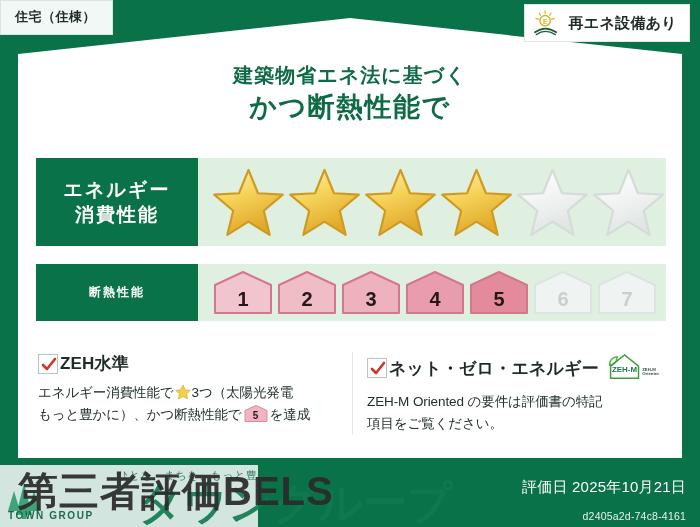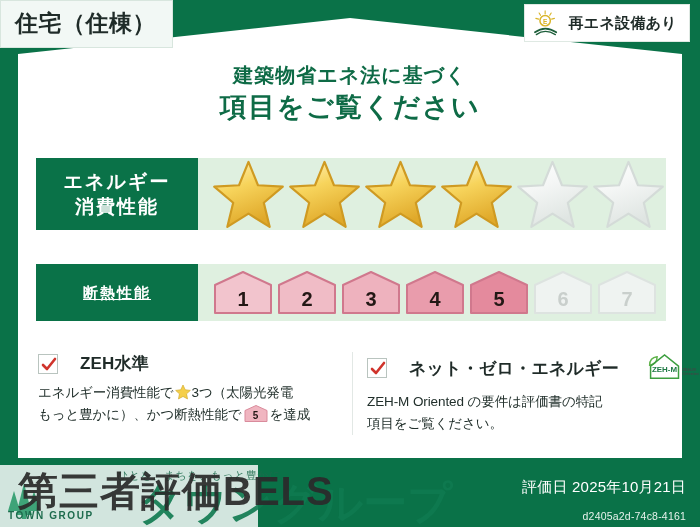--- a/index.html
+++ b/index.html
@@ -34,21 +34,21 @@
     clip-path: polygon(50% 0%, 100% 33px, 100% 100%, 0% 100%, 0% 33px);
   }
 
   
   .type-tag {
     position: absolute;
     left: 0px; top: 0px;
     background: #f2f8f5;
     border: 1px solid #d8e6de;
     padding: 7px 16px 8px 14px;
-    font-size: 23px;
+    font-size: 13px;
     font-weight: bold;
     color: #1f2b28;
     letter-spacing: 0.5px;
     z-index: 30;
   }
 
   
   .renew-badge {
     position: absolute;
     right: 10px; top: 4px;
@@ -78,35 +78,35 @@
     letter-spacing: 1.5px;
   }
 
   
   .perf-row {
     position: absolute; left: 36px; width: 630px;
     display: flex; align-items: stretch;
     background: #dff0e0;
     z-index: 20;
   }
-  #row-energy { top: 158px; height: 72px; }
+  #row-energy { top: 158px; height: 88px; }
   #row-insul  { top: 264px; height: 57px; }
 
   .perf-label {
     background: #0a7248;
     color: #ffffff;
     display: flex; flex-direction: column;
     align-items: center; justify-content: center;
     font-weight: bold;
     flex: 0 0 162px;
     letter-spacing: 2px;
     line-height: 1.32;
   }
   #row-energy .perf-label { font-size: 19px; }
-  #row-insul  .perf-label { font-size: 15px; text-decoration: underline; }
+  #row-insul  .perf-label { font-size: 12px; }
 
   .perf-track {
     flex: 1; display: flex; align-items: center;
     padding-left: 14px;
   }
 
   
   .star-wrap { display: flex; align-items: center; gap: 3px; }
   .star { width: 73px; height: 70px; display: block; }
 
@@ -122,21 +122,21 @@
   .grade.off .num { color: #c9cfcc; }
 
   
   .notes {
     position: absolute; top: 352px; left: 38px; width: 628px;
     display: flex; z-index: 20;
   }
   .note-col { width: 50%; padding-right: 16px; }
   .note-col.right { padding-left: 14px; border-left: 1px solid #e2e8e5; }
   .note-head {
-    display: flex; align-items: center; gap: 22px; margin-bottom: 7px;
+    display: flex; align-items: center; gap: 2px; margin-bottom: 7px;
   }
   .check-box {
     width: 20px; height: 20px; border: 1px solid #b9c4bf;
     background: #fff; position: relative; flex: 0 0 20px;
   }
   .check-box svg { position: absolute; left: 2px; top: 2px; }
   .note-title {
     font-size: 17px; font-weight: bold; color: #1f2b28;
     letter-spacing: 0.2px; white-space: nowrap;
   }
@@ -236,21 +236,21 @@
       <circle cx="13" cy="11.5" r="5.6" fill="none" stroke="#d9b427" stroke-width="1.6"></circle>
       <text x="13" y="15" font-size="7" font-weight="bold" fill="#d9b427" text-anchor="middle" font-family="Liberation Sans, sans-serif">E</text>
       <path d="M2 24 Q13 16 25 24" fill="none" stroke="#1d5e3a" stroke-width="1.8" stroke-linecap="round"></path>
       <path d="M3.5 26.5 Q13 19.5 24 26.5" fill="none" stroke="#1d5e3a" stroke-width="1.4" stroke-linecap="round"></path>
     </svg>
     <span class="label">再エネ設備あり</span>
   </div>
 
   <div class="title-block">
     <div class="title-sub">建築物省エネ法に基づく</div>
-    <div class="title-main">項目をご覧ください</div>
+    <div class="title-main">かつ断熱性能で</div>
   </div>
 
   <div class="perf-row" id="row-energy">
     <div class="perf-label">
       <span>エネルギー</span>
       <span>消費性能</span>
     </div>
     <div class="perf-track">
       <div class="star-wrap" id="star-wrap">
           <svg class="star" viewBox="0 0 100 96">

